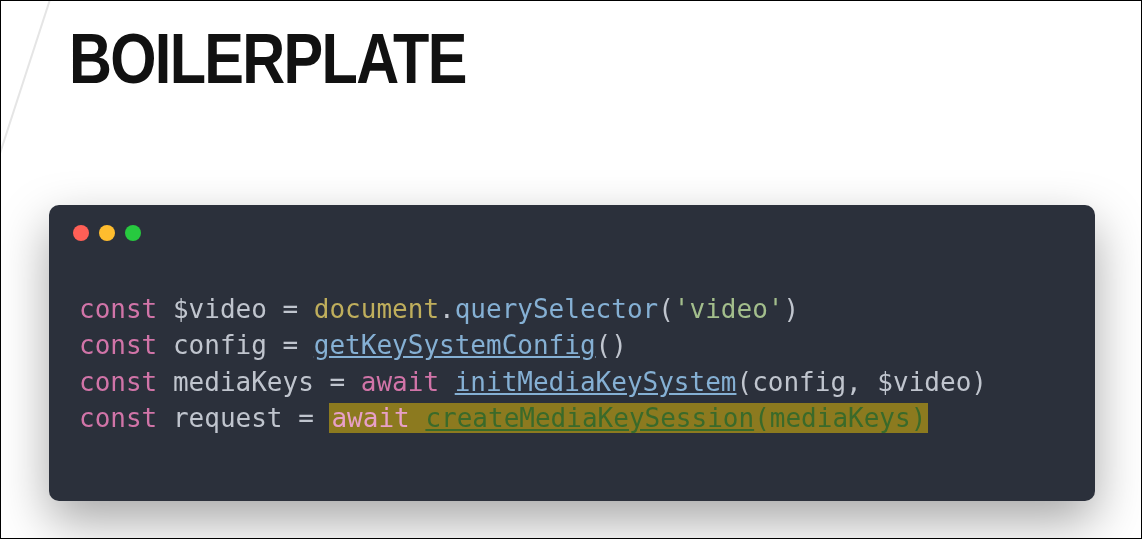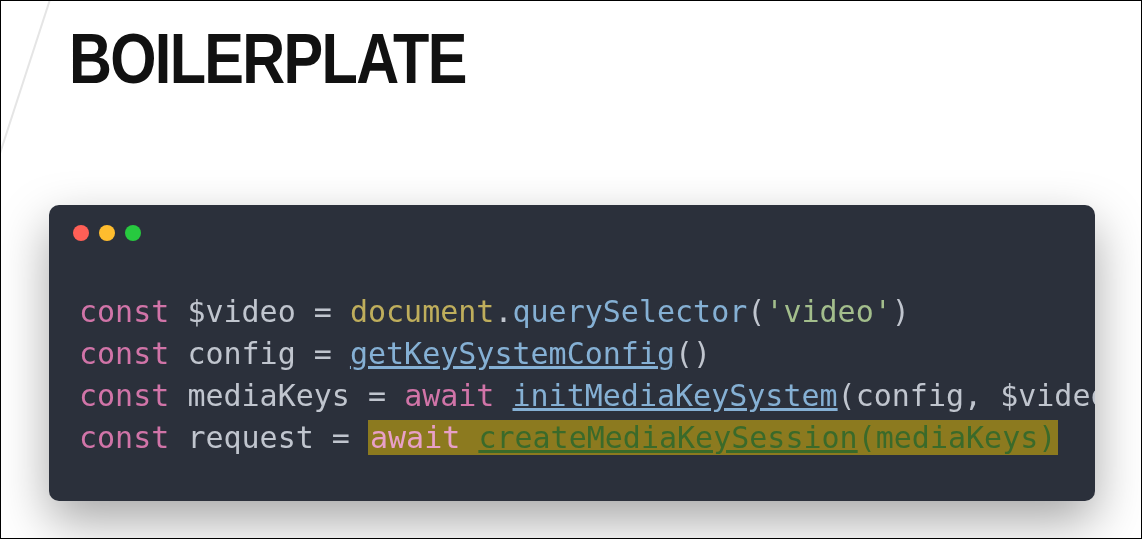--- a/index.html
+++ b/index.html
@@ -54,21 +54,21 @@
   .dot {
     width: 16px;
     height: 16px;
     border-radius: 50%;
   }
   .dot-red { background: #ff5f56; }
   .dot-yellow { background: #ffbd2e; }
   .dot-green { background: #27c93f; }
   .code {
     font-family: "SF Mono", Menlo, Monaco, Consolas, monospace;
-    font-size: 30px;
+    font-size: 26px;
     line-height: 1.4;
     padding: 40px 23px 30px 30px;
     white-space: pre;
     color: #c0c5ce;
   }
   .tok-kw   { color: #d174a8; }
   .tok-var  { color: #c0c5ce; }
   .tok-op   { color: #c0c5ce; }
   .tok-obj  { color: #bfae5c; }
   .tok-fn   { color: #85b0d4; }

